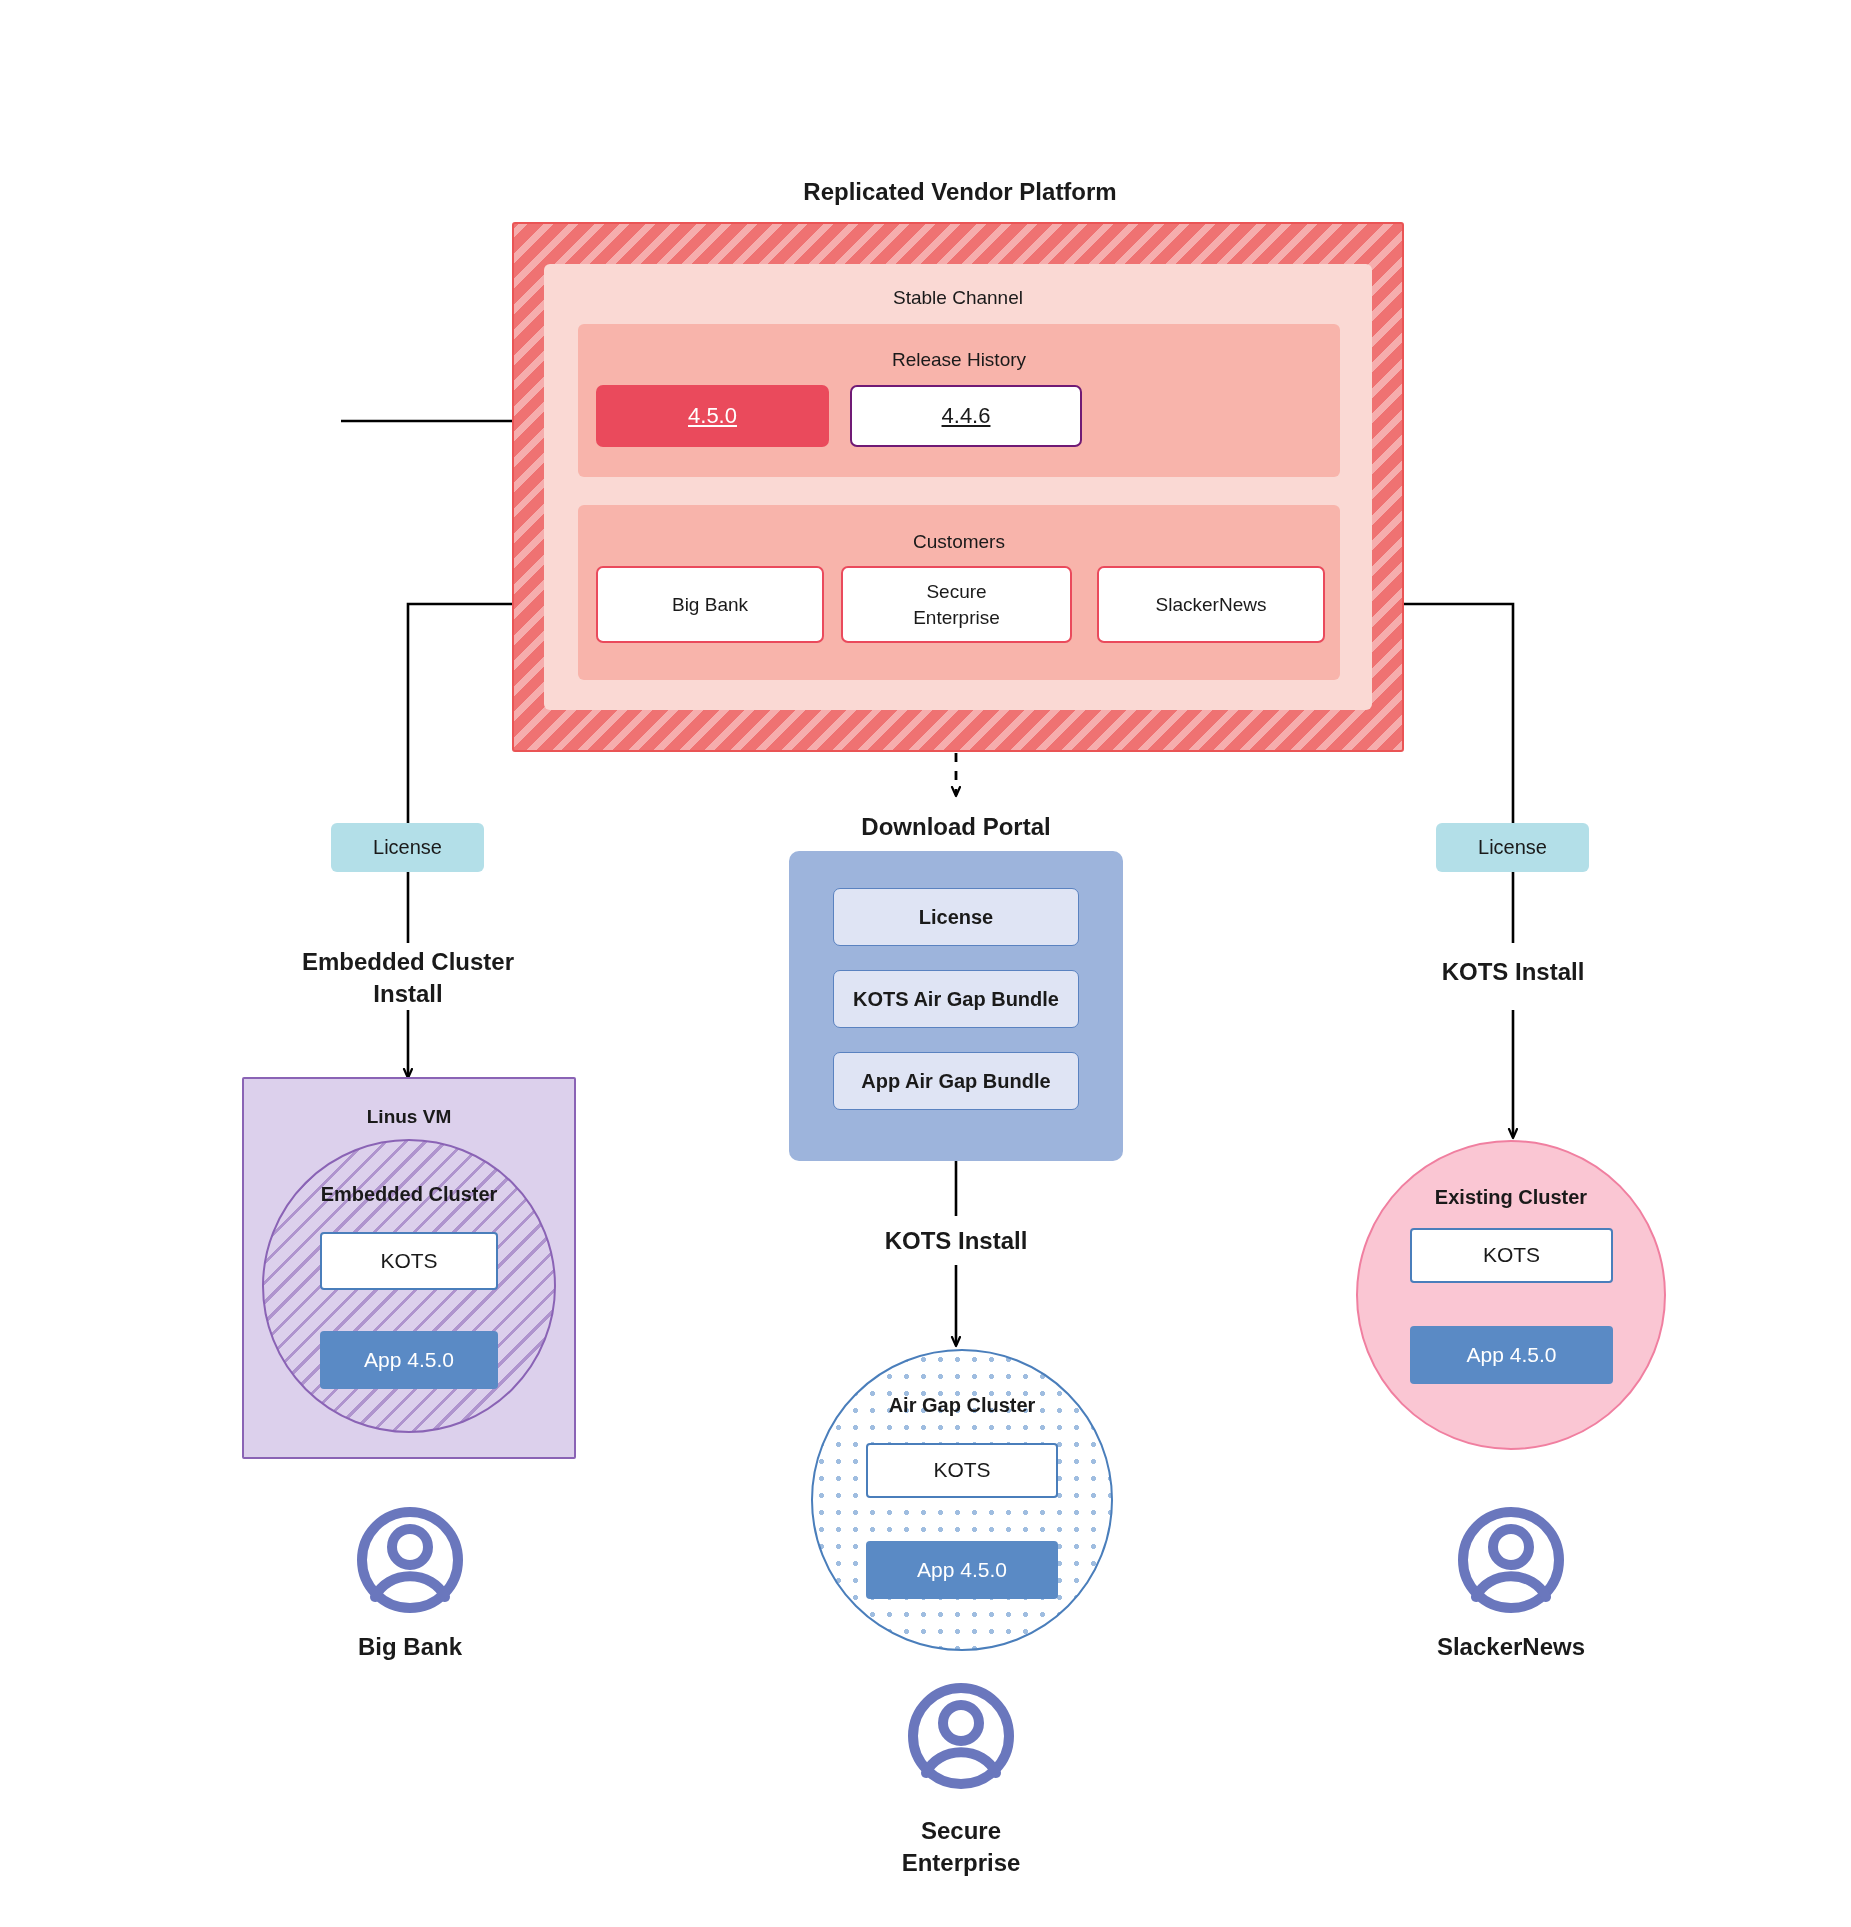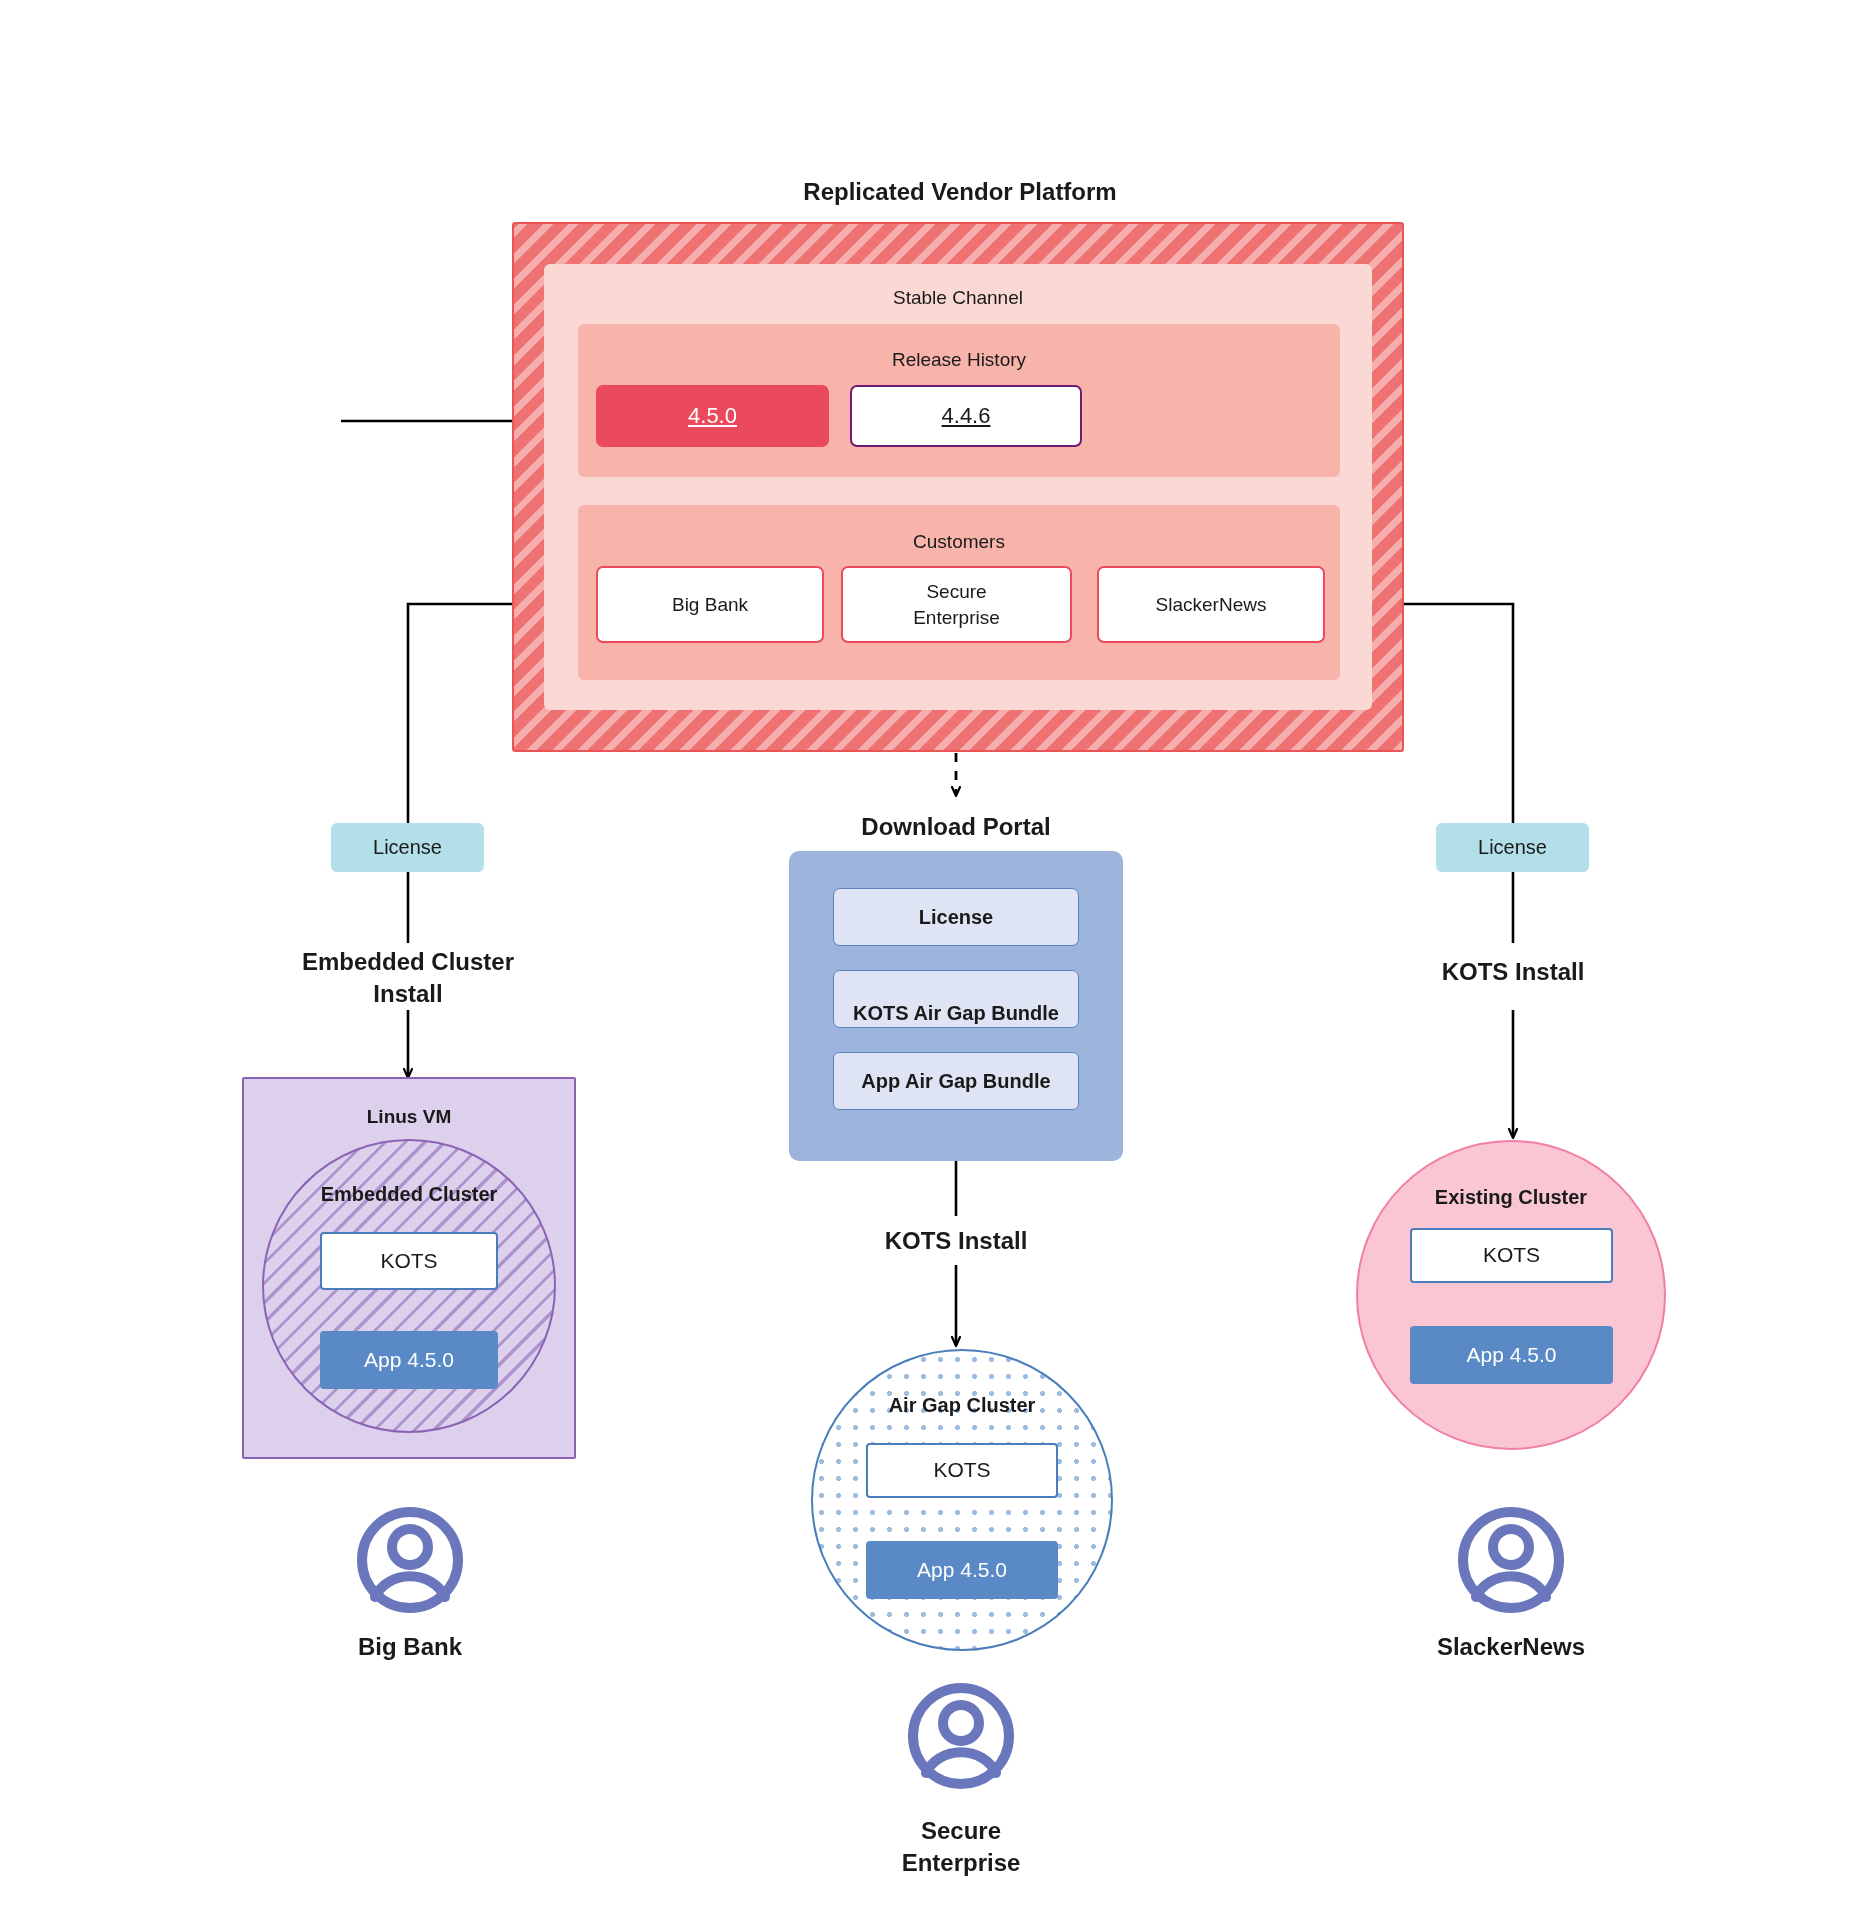--- a/index.html
+++ b/index.html
@@ -268,24 +268,24 @@
     <path d="M20,92 A38,34 0 0 1 90,92" fill="none" stroke="#6a77bd" stroke-width="10" stroke-linecap="round"></path>
   </svg>
   <div class="abs ctr person-label" style="left:260px; top:1630px; width:300px; height:34px;">Big Bank</div>
 
   <div class="abs ctr flow-label" style="left:806px; top:810px; width:300px; height:34px;">Download  Portal</div>
 
   <div class="abs portal-box" style="left:789px; top:851px; width:334px; height:310px;"></div>
   <div class="abs ctr portal-item" style="left:833px; top:888px; width:246px; height:58px;">
     <span>License</span>
   </div>
-  <div class="abs ctr portal-item" style="left:833px; top:970px; width:246px; height:58px;align-items:flex-end;">
+  <div class="abs ctr portal-item" style="left:833px; top:970px; width:246px; height:58px;">
     <span>KOTS Air Gap Bundle</span>
   </div>
-  <div class="abs ctr portal-item" style="left:833px; top:1052px; width:246px; height:58px;border-radius:6px;">
+  <div class="abs ctr portal-item" style="left:833px; top:1052px; width:246px; height:58px;">
     <span>App Air Gap Bundle</span>
   </div>
 
   <div class="abs ctr flow-label" style="left:806px; top:1224px; width:300px; height:34px;">KOTS Install</div>
 
   <div class="abs airgap-circle" style="left:811px; top:1349px; width:302px; height:302px;"></div>
   <div class="abs ctr cluster-title" style="left:811px; top:1392px; width:302px; height:26px;">Air Gap Cluster</div>
 
   <div class="abs ctr kots-box" style="left:866px; top:1443px; width:192px; height:55px;">
     <span>KOTS</span>

